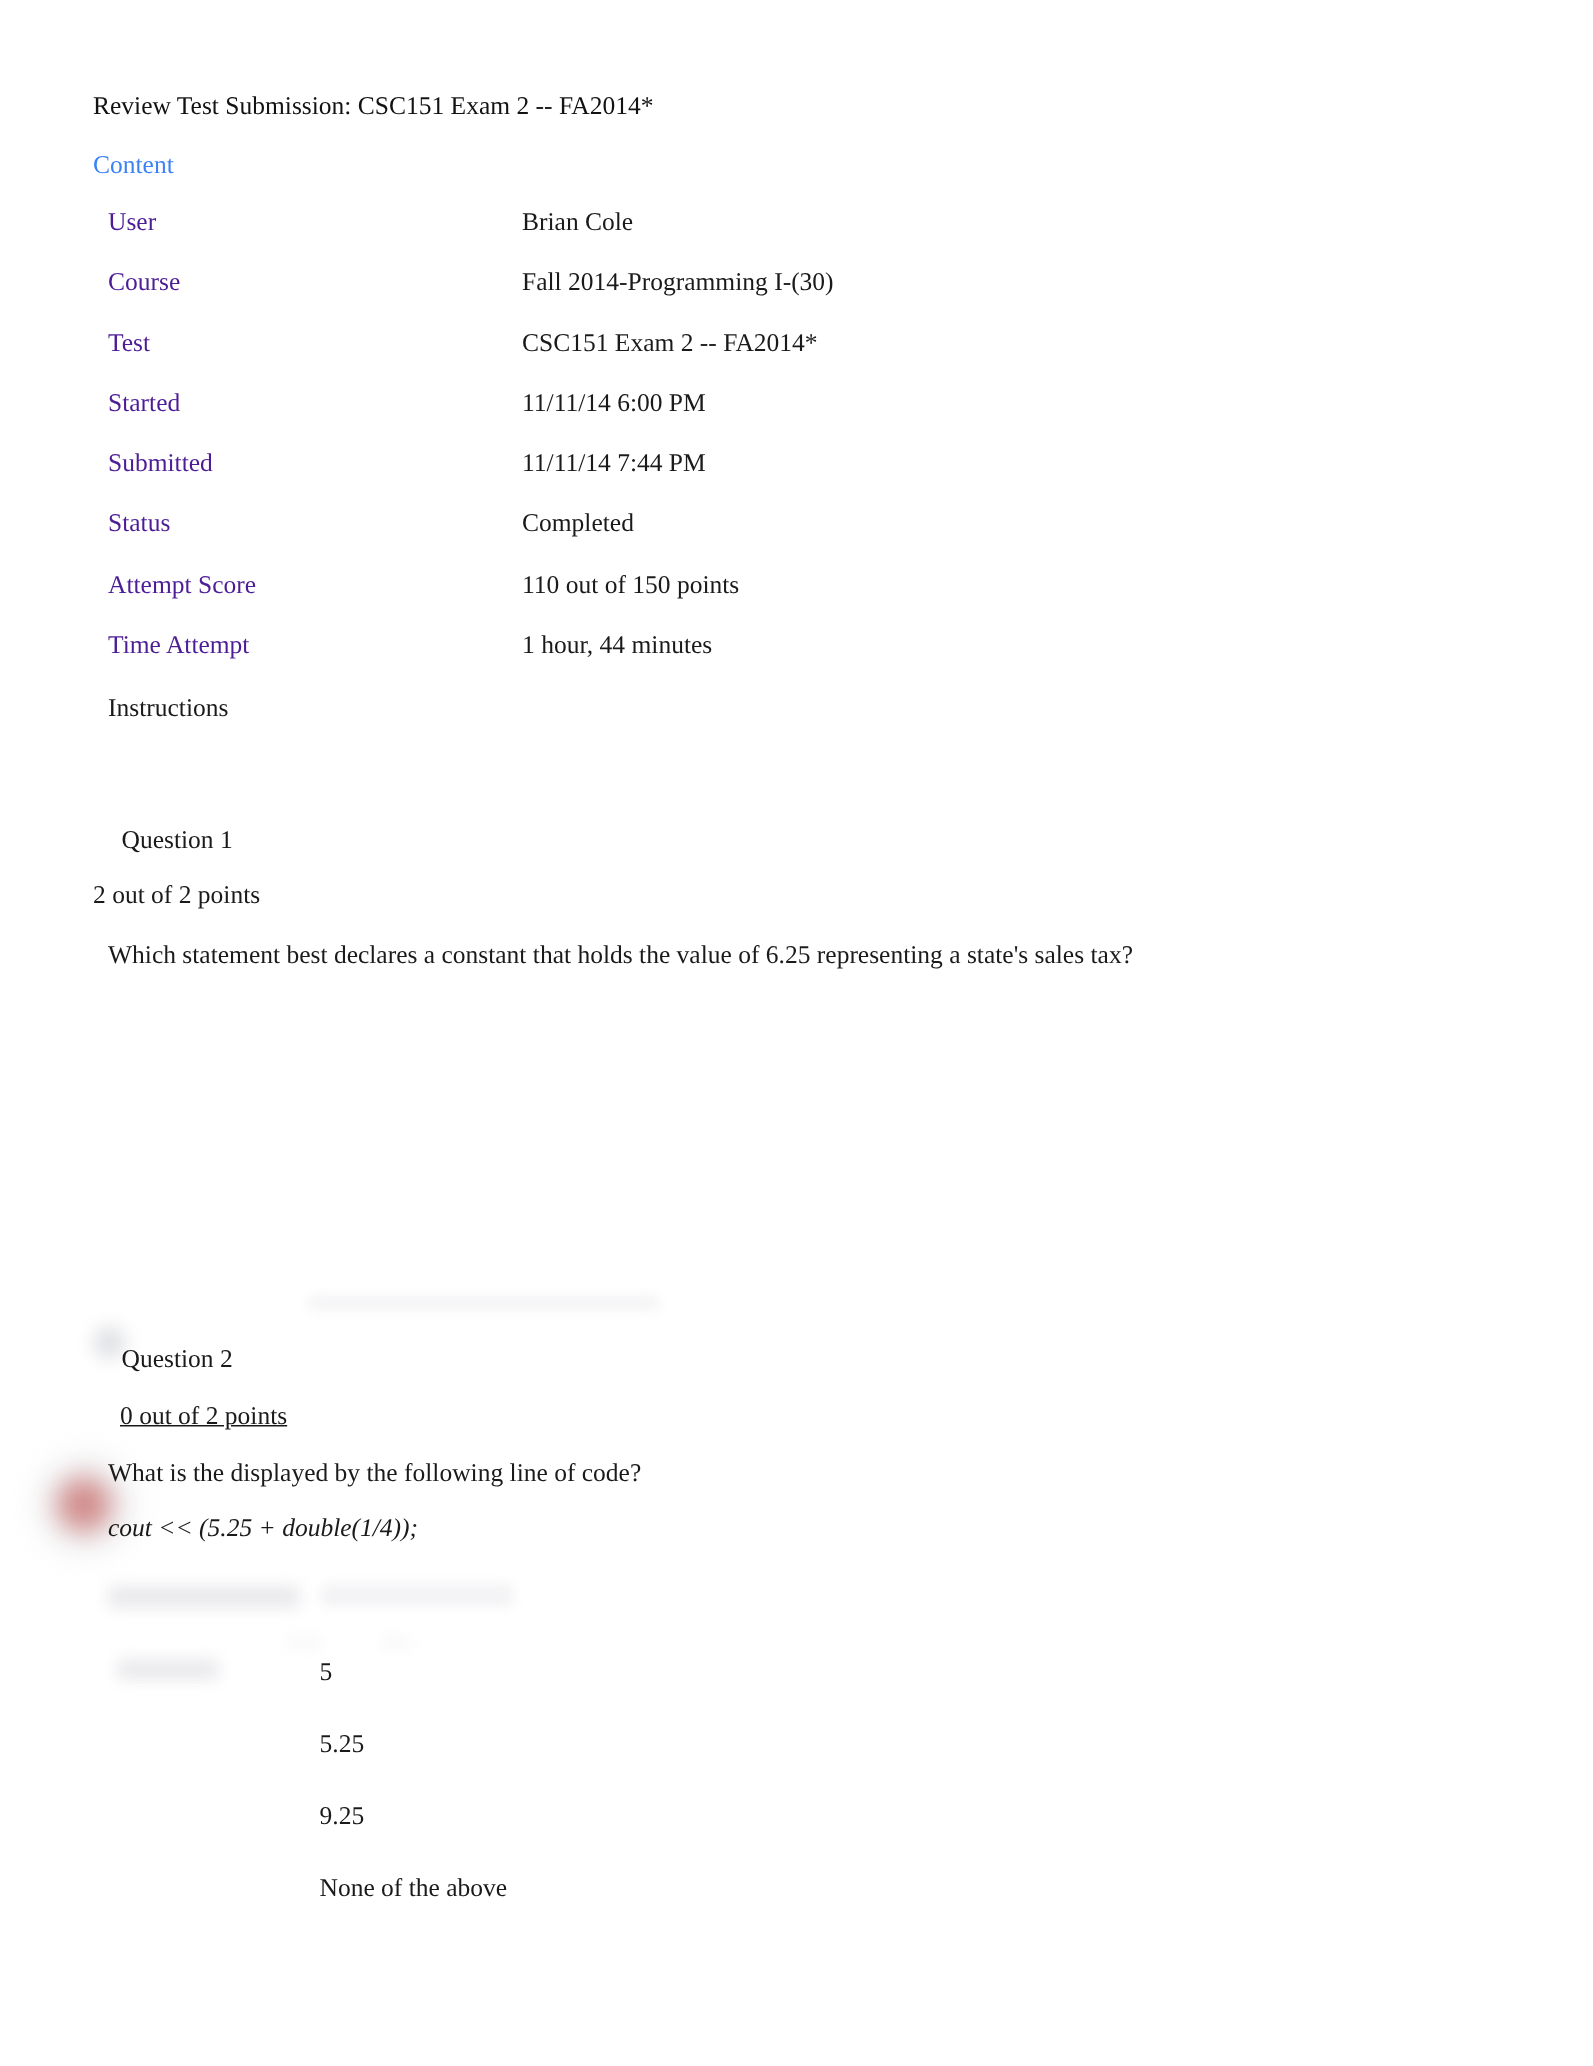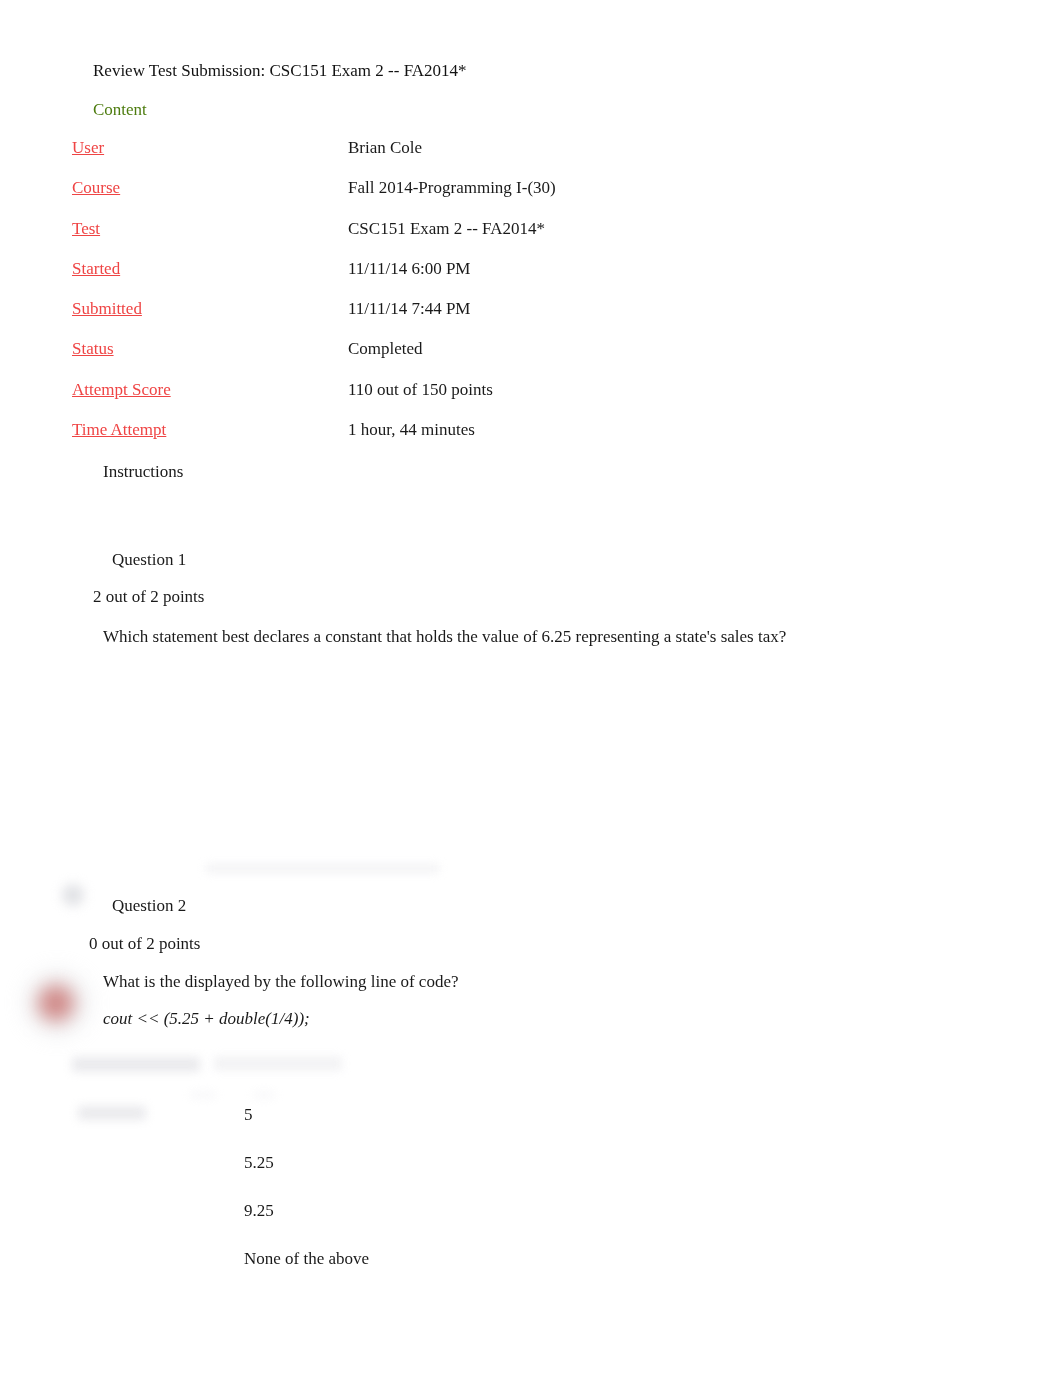--- a/index.html
+++ b/index.html
@@ -23,58 +23,56 @@
     inset: 0;
   }
 
   
   .txt {
     position: absolute;
     white-space: pre;
     font-size: 17px;
     line-height: 20px;
     color: #1a1a1a;
-    margin-left: 31px;
   }
 
   
   .doc-title {
     left: 62px;
     top: 61px;
     font-size: 17px;
     color: #121212;
   }
 
   
   .content-heading {
     left: 62px;
     top: 100px;
     font-size: 17px;
-    color: #4d7c0f;
+    color: #3b82f6;
   }
 
   
   .meta-table {
     position: absolute;
     left: 72px;
     top: 138px;
     width: 700px;
   }
   .meta-row {
     position: relative;
     height: 40.3px;
   }
   .meta-label {
     position: absolute;
     left: 0px;
     top: 0px;
     font-size: 17px;
     white-space: pre;
-    color: #ef4444;
-    text-decoration: underline;
+    color: #4c1d95;
   }
   .meta-value {
     position: absolute;
     left: 276px;
     top: 0px;
     font-size: 17px;
     white-space: pre;
     color: #1a1a1a;
   }
 
@@ -87,21 +85,21 @@
 
   
   .q-header {
     font-size: 17px;
   }
   .q1-header  { left: 81px;  top: 550px; }
   .q1-points  { left: 62px;  top: 587px; }
   .q1-text    { left: 72px;  top: 627px; text-align: center; }
 
   .q2-header  { left: 81px;  top: 896px; }
-  .q2-points  { left: 58px;  top: 934px; }
+  .q2-points  { left: 80px;  top: 934px; text-decoration: underline; }
   .q2-text    { left: 72px;  top: 972px; }
   .q2-code    { left: 72px;  top: 1009px; font-style: italic; }
 
   
   .opt {
     left: 213px;
     font-size: 17px;
   }
   .opt-0 { top: 1105px; }
   .opt-1 { top: 1153px; }

